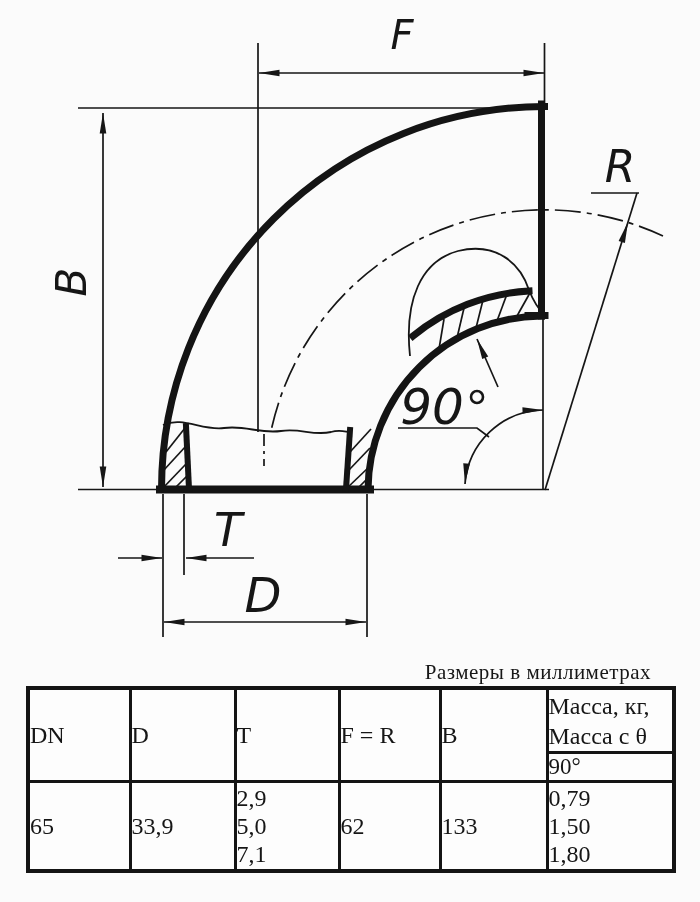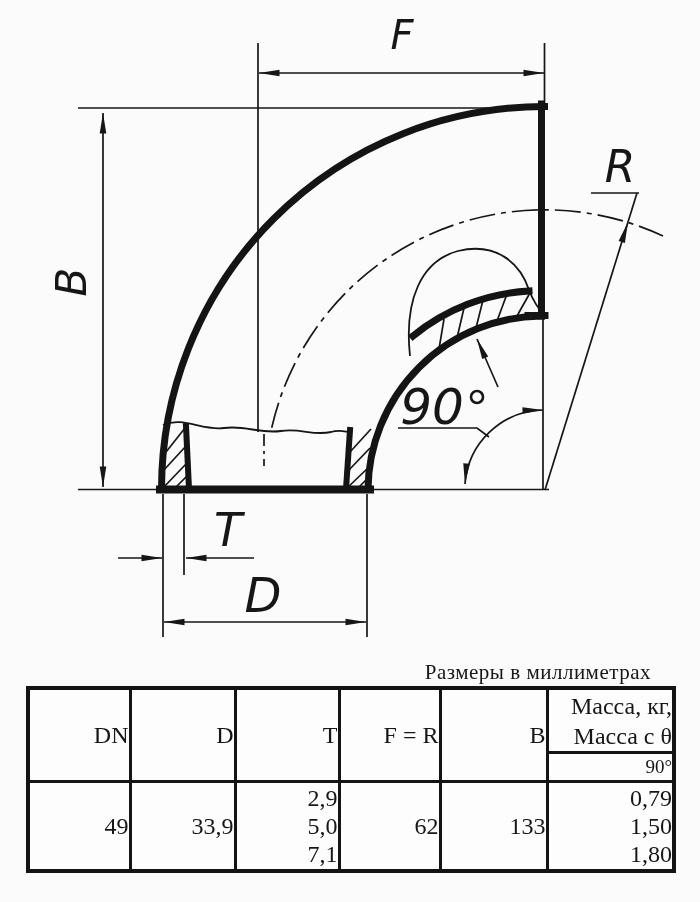--- a/index.html
+++ b/index.html
@@ -27,28 +27,28 @@
   table.dims{
     position:absolute;
     left:26px;top:686px;
     width:646px;
     border-collapse:collapse;
     table-layout:fixed;
     background:#fdfdfd;
   }
   table.dims td{
     border:3px solid #141414;
-    text-align:right;
+    text-align:left;
     vertical-align:middle;
     font-size:24px;
     padding:0;
   }
   table.dims{border:4px solid #141414;}
   td.mass-head{font-size:23px;line-height:1.25;height:61px;}
-  tr.sub-row td{height:26px;font-size:19px;}
+  tr.sub-row td{height:26px;font-size:23px;}
   tr.head-row td{height:61px;}
   tr.data-row td{height:86px;}
   .multiline{white-space:pre-line;line-height:1.18;}
 </style>
 </head>
 <body>
 
 <div class="page">
 
   <svg class="drawing-svg" width="700" height="660" viewBox="0 0 700 660">
@@ -149,21 +149,21 @@
         <td rowspan="2">B</td>
         <td class="mass-head">
           <div>Масса, кг,</div>
           <div>Масса с θ</div>
         </td>
       </tr>
       <tr class="sub-row">
         <td>90°</td>
       </tr>
       <tr class="data-row">
-        <td>49</td>
+        <td>65</td>
         <td>33,9</td>
         <td class="multiline">2,9
 5,0
 7,1</td>
         <td>62</td>
         <td>133</td>
         <td class="multiline">0,79
 1,50
 1,80</td>
       </tr>

